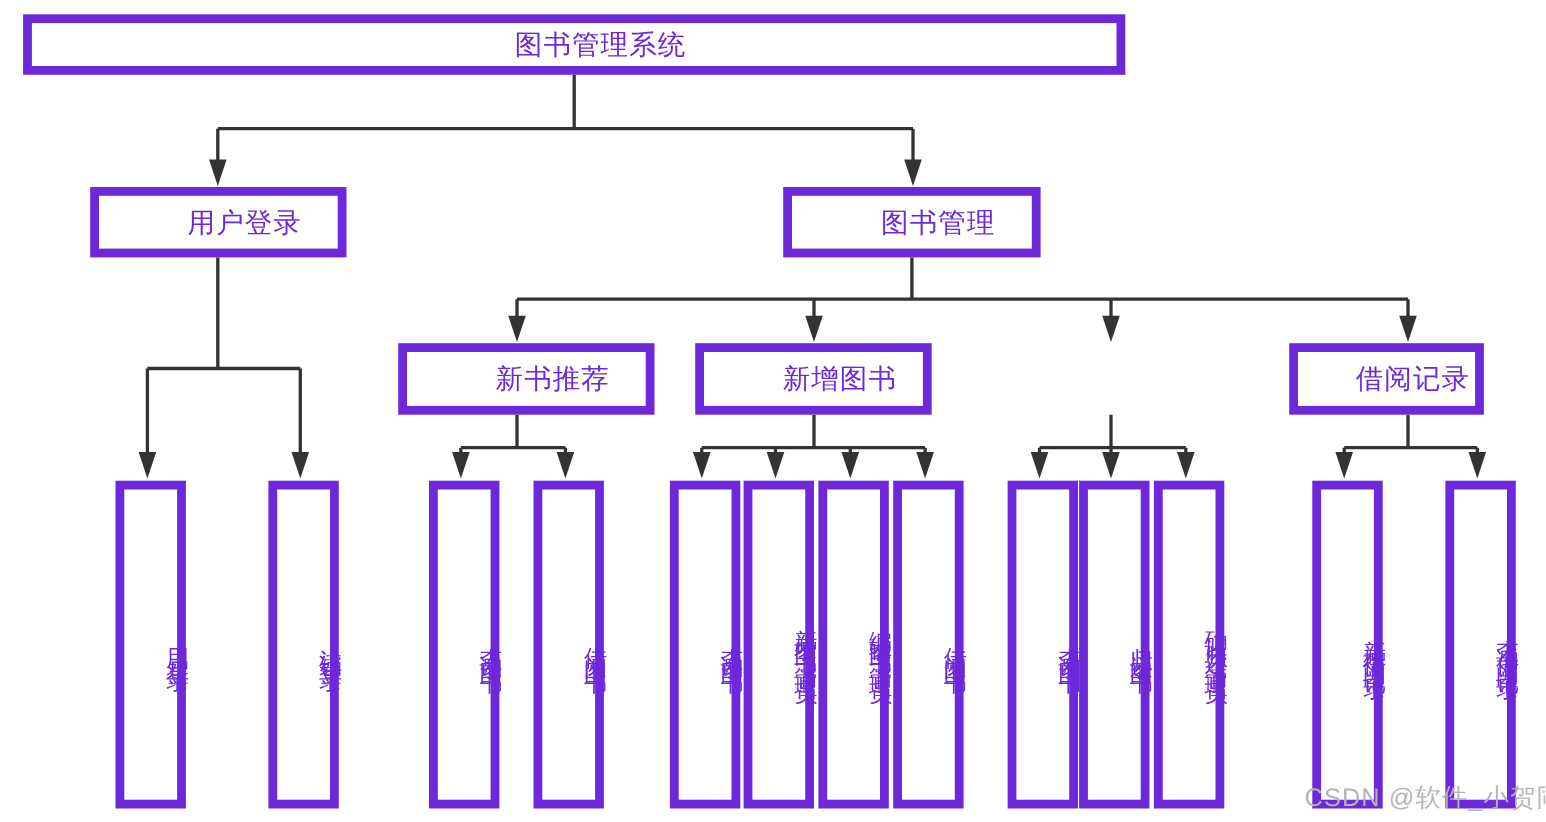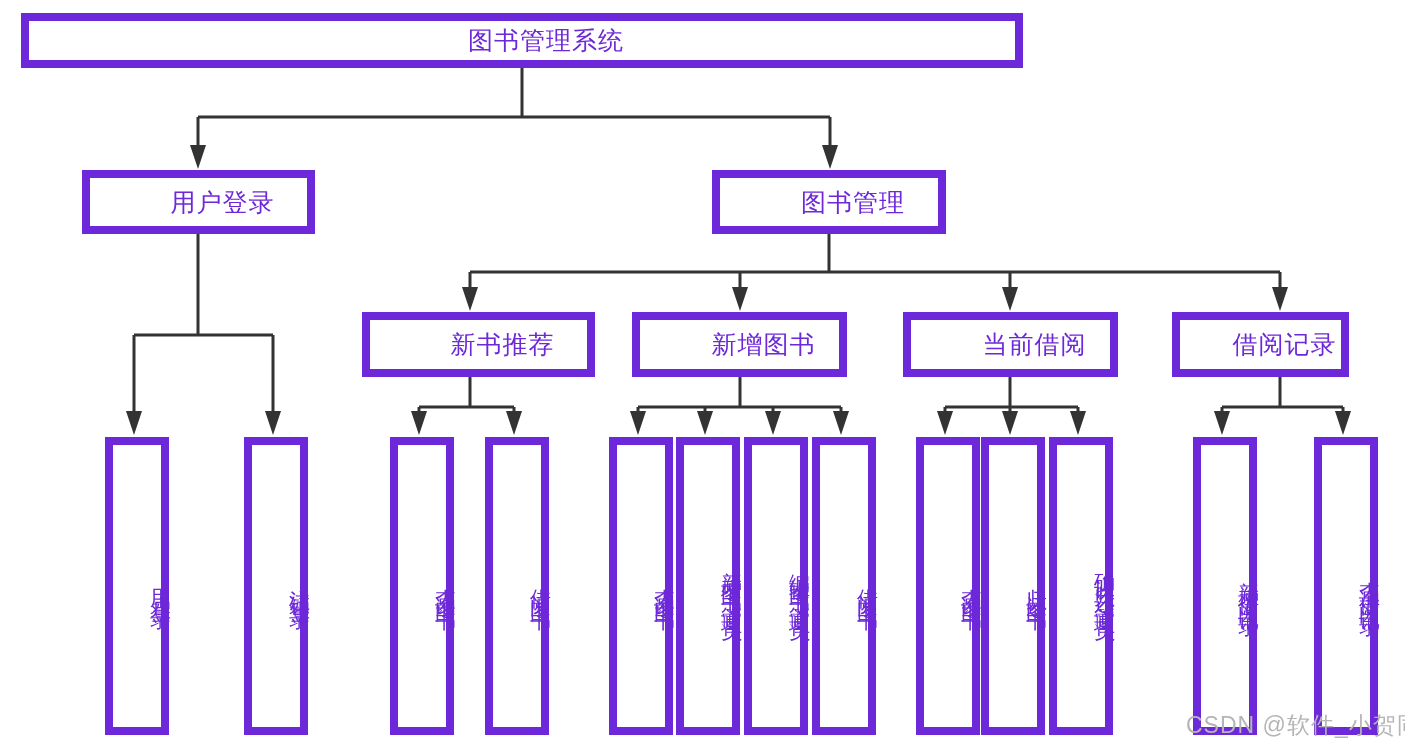--- a/index.html
+++ b/index.html
@@ -89,21 +89,20 @@
     <path class="arrow" d="M1343,435 L1335,411 L1351,411 Z"></path>
   </svg>
 
   <div class="node h root" style="left:21px;top:13px;width:1002px;height:55px;">图书管理系统</div>
 
   <div class="node h" style="left:82px;top:170px;width:233px;height:64px;">用户登录</div>
   <div class="node h" style="left:712px;top:170px;width:234px;height:64px;text-align:center;">图书管理</div>
 
   <div class="node h" style="left:362px;top:312px;width:233px;height:65px;">新书推荐</div>
   <div class="node h" style="left:632px;top:312px;width:215px;height:65px;">新增图书</div>
-  <div class="node h" style="left:903px;top:312px;width:215px;height:65px;">当前借阅</div>
   <div class="node h" style="left:1172px;top:312px;width:177px;height:65px;">借阅记录</div>
 
   <div class="node leaf" style="left:105px;">用户登录</div>
   <div class="node leaf" style="left:244px;">注销登录</div>
 
   <div class="node leaf" style="left:390px;">查询图书</div>
   <div class="node leaf" style="left:485px;">借阅图书</div>
 
   <div class="node leaf" style="left:609px;">查询图书</div>
   <div class="node leaf" style="left:676px;">新增图书（管理员）</div>

